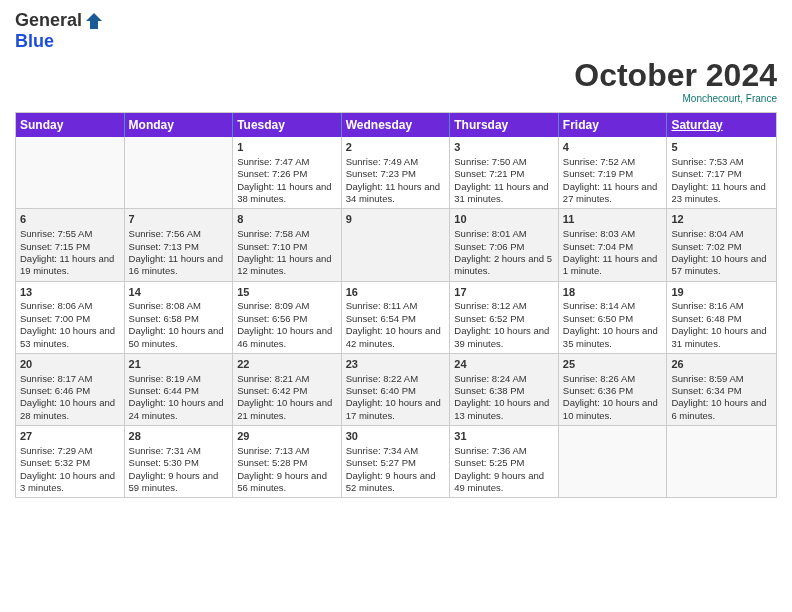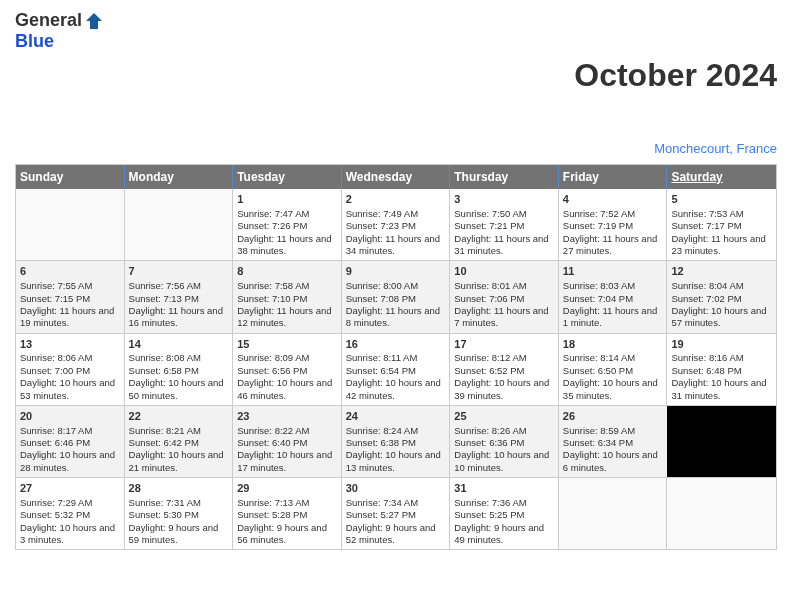--- a/index.html
+++ b/index.html
@@ -52,34 +52,33 @@
       text-align: right;
     }
     .month-title {
       font-size: 32px;
       font-weight: bold;
       color: #333;
       line-height: 1.1;
       margin-top: 48px;
     }
     .location {
-      font-size: 13px;
-      color: #3b82f6;
-      margin-top: 48px;
+      font-size: 10px;
+      color: #0f766e;
     }
     .calendar {
       flex: 1;
       display: flex;
       flex-direction: column;
       border: 1px solid #ccc;
     }
     .cal-header {
       display: grid;
       grid-template-columns: repeat(7, 1fr);
-      background: #737373;
+      background: #6d28d9;
     }
     .cal-header-cell {
       color: #fff;
       font-size: 12px;
       font-weight: bold;
       padding: 5px 4px;
       text-align: left;
       border-right: 1px solid #5588cc;
     }
     .cal-header-cell:last-child {
@@ -195,25 +194,24 @@
           <div class="cal-cell shaded">
             <span class="day-number">7</span>
             <div class="cell-text"><span>Sunrise: 7:56 AM</span><br><span>Sunset: 7:13 PM</span><br><span>Daylight: 11 hours and 16 minutes.</span></div>
           </div>
           <div class="cal-cell shaded">
             <span class="day-number">8</span>
             <div class="cell-text"><span>Sunrise: 7:58 AM</span><br><span>Sunset: 7:10 PM</span><br><span>Daylight: 11 hours and 12 minutes.</span></div>
           </div>
           <div class="cal-cell shaded">
             <span class="day-number">9</span>
-            <div class="cell-text"><span>Sunrise: 8:00 AM</span><br><span>Sunset: 7:08 PM</span><br><span>Daylight: 11 hours and 8 minutes.</span></div>
           </div>
           <div class="cal-cell shaded">
             <span class="day-number">10</span>
-            <div class="cell-text"><span>Sunrise: 8:01 AM</span><br><span>Sunset: 7:06 PM</span><br><span>Daylight: 11 hours and 7 minutes.</span></div>
+            <div class="cell-text"><span>Sunrise: 8:01 AM</span><br><span>Sunset: 7:06 PM</span><br><span>Daylight: 2 hours and 5 minutes.</span></div>
           </div>
           <div class="cal-cell shaded">
             <span class="day-number">11</span>
             <div class="cell-text"><span>Sunrise: 8:03 AM</span><br><span>Sunset: 7:04 PM</span><br><span>Daylight: 11 hours and 1 minute.</span></div>
           </div>
           <div class="cal-cell shaded">
             <span class="day-number">12</span>
             <div class="cell-text"><span>Sunrise: 8:04 AM</span><br><span>Sunset: 7:02 PM</span><br><span>Daylight: 10 hours and 57 minutes.</span></div>
           </div>
         </div>
@@ -244,20 +242,24 @@
           </div>
           <div class="cal-cell">
             <span class="day-number">19</span>
             <div class="cell-text"><span>Sunrise: 8:16 AM</span><br><span>Sunset: 6:48 PM</span><br><span>Daylight: 10 hours and 31 minutes.</span></div>
           </div>
         </div>
         <div class="cal-row" style="background: #000000;">
           <div class="cal-cell shaded">
             <span class="day-number">20</span>
             <div class="cell-text"><span>Sunrise: 8:17 AM</span><br><span>Sunset: 6:46 PM</span><br><span>Daylight: 10 hours and 28 minutes.</span></div>
+          </div>
+          <div class="cal-cell shaded">
+            <span class="day-number">21</span>
+            <div class="cell-text"><span>Sunrise: 8:19 AM</span><br><span>Sunset: 6:44 PM</span><br><span>Daylight: 10 hours and 24 minutes.</span></div>
           </div>
           <div class="cal-cell shaded">
             <span class="day-number">22</span>
             <div class="cell-text"><span>Sunrise: 8:21 AM</span><br><span>Sunset: 6:42 PM</span><br><span>Daylight: 10 hours and 21 minutes.</span></div>
           </div>
           <div class="cal-cell shaded">
             <span class="day-number">23</span>
             <div class="cell-text"><span>Sunrise: 8:22 AM</span><br><span>Sunset: 6:40 PM</span><br><span>Daylight: 10 hours and 17 minutes.</span></div>
           </div>
           <div class="cal-cell shaded">

